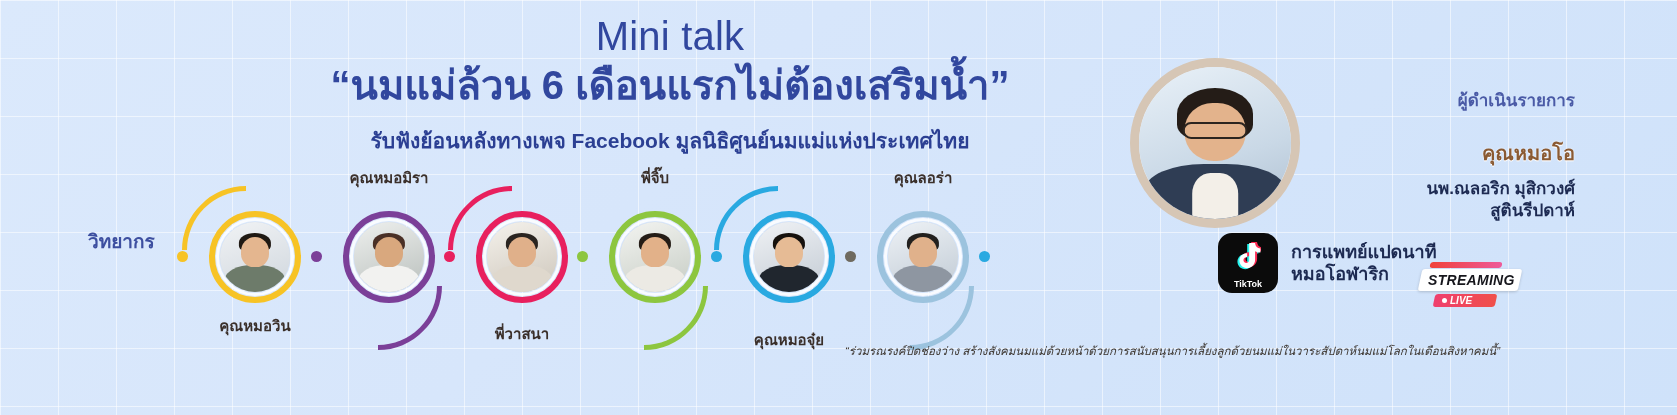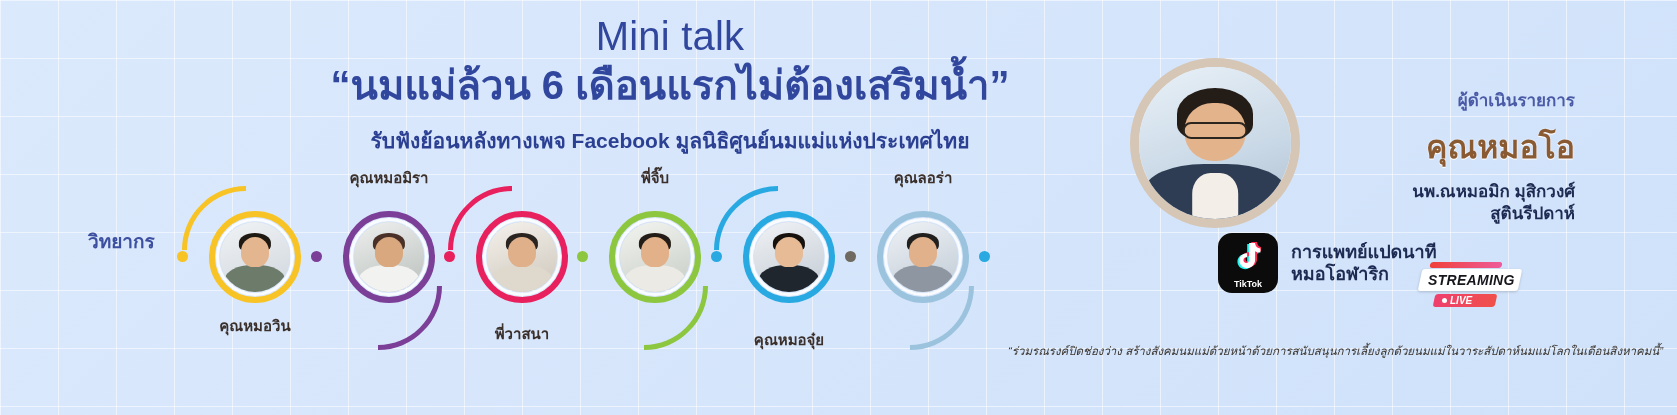--- a/index.html
+++ b/index.html
@@ -71,21 +71,21 @@
   }
   #host-avatar .hbg{position:absolute;inset:0;background:linear-gradient(160deg,#e9f1f8,#c9d8e6 60%,#aebfd0);}
   #host-avatar .hhair{position:absolute;left:50%;top:14%;width:50%;height:34%;transform:translateX(-50%);background:#241c17;border-radius:50% 50% 30% 30%;}
   #host-avatar .hface{position:absolute;left:50%;top:24%;width:40%;height:38%;transform:translateX(-50%);background:#e3b38c;border-radius:46% 46% 48% 48%;}
   #host-avatar .hglass{position:absolute;left:50%;top:36%;width:40%;height:9%;transform:translateX(-50%);border:2px solid #2b2520;border-radius:20px;}
   #host-avatar .hsuit{position:absolute;left:50%;bottom:-4%;width:92%;height:40%;transform:translateX(-50%);background:#2f3d54;border-radius:42% 42% 0 0;}
   #host-avatar .hshirt{position:absolute;left:50%;bottom:-4%;width:30%;height:34%;transform:translateX(-50%);background:#f3efe8;border-radius:40% 40% 0 0;}
   #host-text{position:absolute;left:185px;top:28px;width:260px;text-align:right;}
   #host-role{font-size:17px;color:#4a5aa6;font-weight:bold;}
   #host-name{
-    font-size:32px;font-weight:bold;color:#8a5a33;margin-top:8px;
+    font-size:20px;font-weight:bold;color:#8a5a33;margin-top:24px;
     text-shadow:0 1px 0 #fff, 0 0 2px rgba(255,255,255,.9);
   }
   #host-detail{font-size:17px;font-weight:bold;color:#1d2a52;margin-top:9px;line-height:1.3;}
 
   
   #tiktok{position:absolute;left:1218px;top:233px;display:flex;align-items:center;gap:13px;}
   #tt-logo{
     width:60px;height:60px;border-radius:14px;background:#0b0b0b;position:relative;overflow:hidden;
     flex:0 0 auto;
   }
@@ -105,22 +105,22 @@
   #st-box span{display:block;transform:skewX(12deg);font-size:14px;font-weight:bold;font-style:italic;color:#16161c;letter-spacing:.3px;}
   #st-live{
     margin:3px 0 0 14px;background:linear-gradient(90deg,#ef3f6e,#f0504a);transform:skewX(-12deg);
     border-radius:3px;padding:1px 8px;width:46px;
   }
   #st-live span{display:flex;align-items:center;gap:3px;transform:skewX(12deg);color:#fff;font-size:10px;font-weight:bold;font-style:italic;}
   #st-live i{width:5px;height:5px;border-radius:50%;background:#fff;display:inline-block;}
 
   
   #footer{
-    position:absolute;left:845px;top:342px;right:14px;
-    font-size:11.5px;font-style:italic;color:#3c3630;text-align:right;white-space:nowrap;
+    position:absolute;left:845px;top:342px;right:24px;
+    font-size:11.5px;font-style:italic;color:#3c3630;text-align:left;white-space:nowrap;
   }
 </style>
 </head>
 <body>
 
 <div id="banner">
 
   <div id="headline">
     <div id="title-main">Mini talk</div>
     <div id="title-quote">“นมแม่ล้วน 6 เดือนแรกไม่ต้องเสริมน้ำ”</div>
@@ -224,21 +224,21 @@
       <div class="hsuit"></div>
       <div class="hshirt"></div>
       <div class="hhair"></div>
       <div class="hface"></div>
       <div class="hglass"></div>
     </div>
     <div id="host-text">
       <div id="host-role">ผู้ดำเนินรายการ</div>
       <div id="host-name">คุณหมอโอ</div>
       <div id="host-detail">
-        <div>นพ.ณหมอมิก มุสิกวงศ์</div>
+        <div>นพ.ณลอริก มุสิกวงศ์</div>
         <div>สูตินรีปดาห์</div>
       </div>
     </div>
   </div>
 
   <div id="tiktok">
     <div id="tt-logo">
       <svg class="note" viewBox="0 0 26 30">
         <path d="M16 1h4c.4 3.2 2.3 5.3 5.4 5.6v4c-1.9.1-3.7-.4-5.3-1.4v8.6c0 5.6-5.1 9.6-10.3 8-4-1.2-6.3-5.6-5-9.6 1-3.2 4-5.2 7.3-5v4.1c-2.1-.5-3.9 1.2-3.6 3.2.2 1.5 1.6 2.6 3.1 2.4 1.6-.1 2.6-1.4 2.6-2.9V1z" fill="#25f4ee" transform="translate(-2,1)"></path>
         <path d="M16 1h4c.4 3.2 2.3 5.3 5.4 5.6v4c-1.9.1-3.7-.4-5.3-1.4v8.6c0 5.6-5.1 9.6-10.3 8-4-1.2-6.3-5.6-5-9.6 1-3.2 4-5.2 7.3-5v4.1c-2.1-.5-3.9 1.2-3.6 3.2.2 1.5 1.6 2.6 3.1 2.4 1.6-.1 2.6-1.4 2.6-2.9V1z" fill="#fe2c55" transform="translate(2,-1)"></path>

